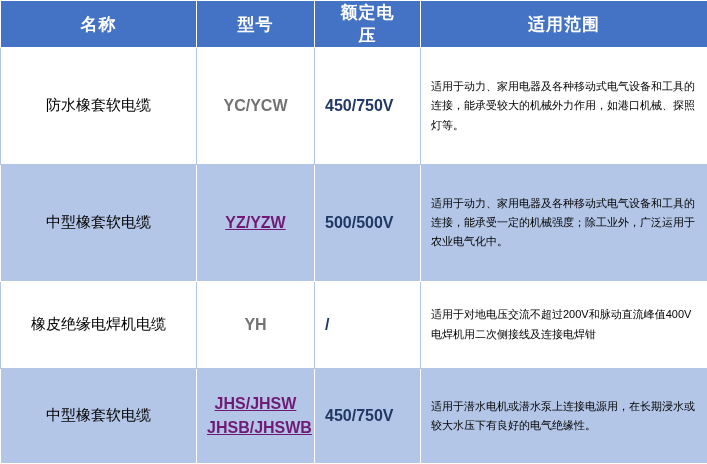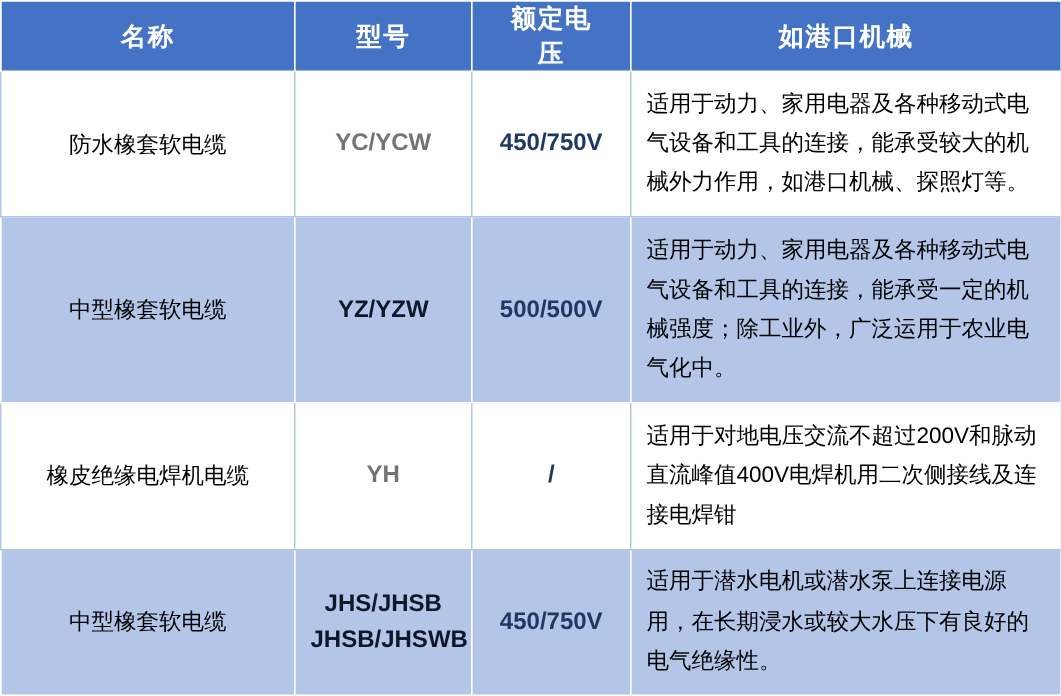--- a/index.html
+++ b/index.html
@@ -56,51 +56,50 @@
     text-align: center;
     font-size: 15px;
   }
   td.cell-model {
     text-align: center;
     font-weight: bold;
     color: #737373;
     font-size: 16px;
     line-height: 1.5;
   }
-  tr.row-shade td.cell-model { color: #0f172a; }
+  tr.row-shade td.cell-model { color: #701a75; text-decoration: underline; }
   td.cell-volt {
-    text-align: center;
     font-weight: bold;
     color: #1f3864;
     font-size: 16px;
   }
   td.cell-scope {
     text-align: left;
     line-height: 1.75;
-    font-size: 15px;
+    font-size: 11px;
     padding: 8px 8px 8px 10px;
   }
   .model-line { display: block; }
 </style>
 </head>
 <body>
 
 <table class="cable-table">
   <colgroup>
     <col class="c-name">
       <col class="c-model">
       <col class="c-volt">
       <col class="c-scope">
   </colgroup>
   <thead>
     <tr>
       <th>名称</th>
       <th>型号</th>
       <th>额定电压</th>
-      <th>如港口机械</th>
+      <th>适用范围</th>
     </tr>
   </thead>
   <tbody>
     <tr class="row-light">
       <td class="cell-name">防水橡套软电缆</td>
       <td class="cell-model">
         <span class="model-line">YC/YCW</span>
       </td>
       <td class="cell-volt">450/750V</td>
       <td class="cell-scope">适用于动力、家用电器及各种移动式电气设备和工具的连接，能承受较大的机械外力作用，如港口机械、探照灯等。</td>
@@ -117,20 +116,20 @@
       <td class="cell-name">橡皮绝缘电焊机电缆</td>
       <td class="cell-model">
         <span class="model-line">YH</span>
       </td>
       <td class="cell-volt">/</td>
       <td class="cell-scope">适用于对地电压交流不超过200V和脉动直流峰值400V电焊机用二次侧接线及连接电焊钳</td>
     </tr>
     <tr class="row-shade">
       <td class="cell-name">中型橡套软电缆</td>
       <td class="cell-model">
-        <span class="model-line">JHS/JHSB</span>
+        <span class="model-line">JHS/JHSW</span>
         <span class="model-line">JHSB/JHSWB</span>
       </td>
       <td class="cell-volt">450/750V</td>
       <td class="cell-scope">适用于潜水电机或潜水泵上连接电源用，在长期浸水或较大水压下有良好的电气绝缘性。</td>
     </tr>
   </tbody>
 </table>
 
 </body></html>

